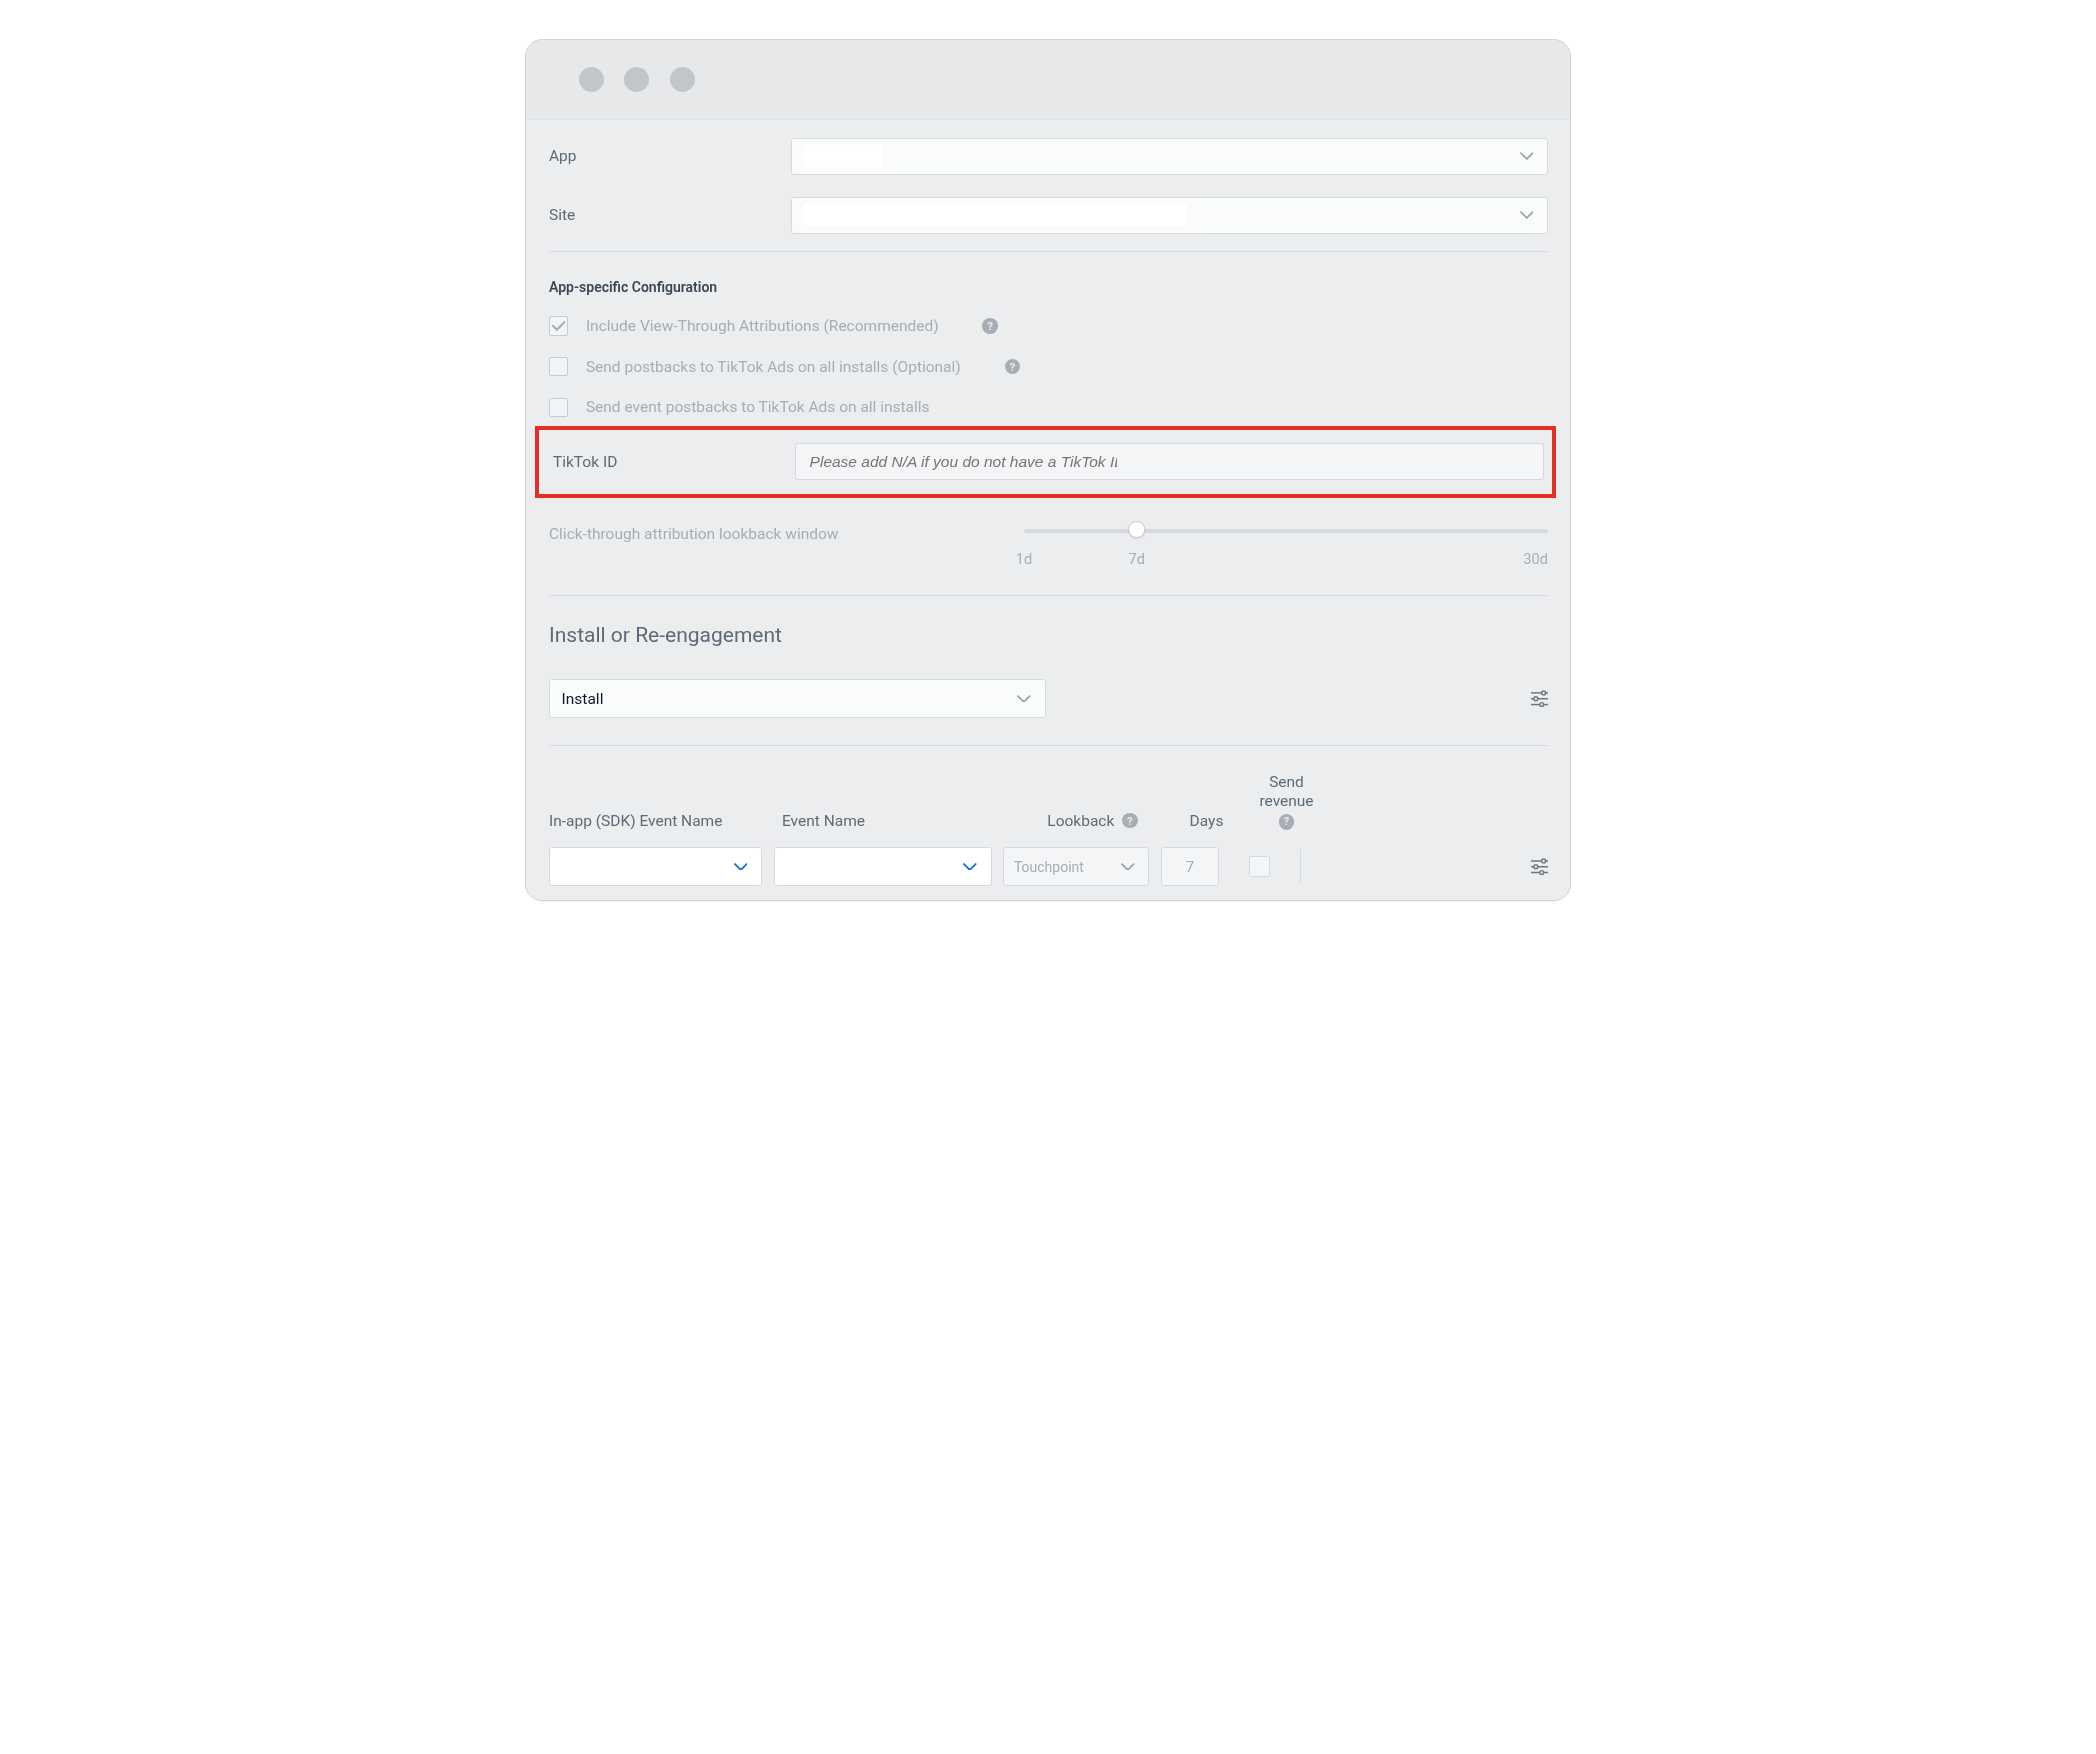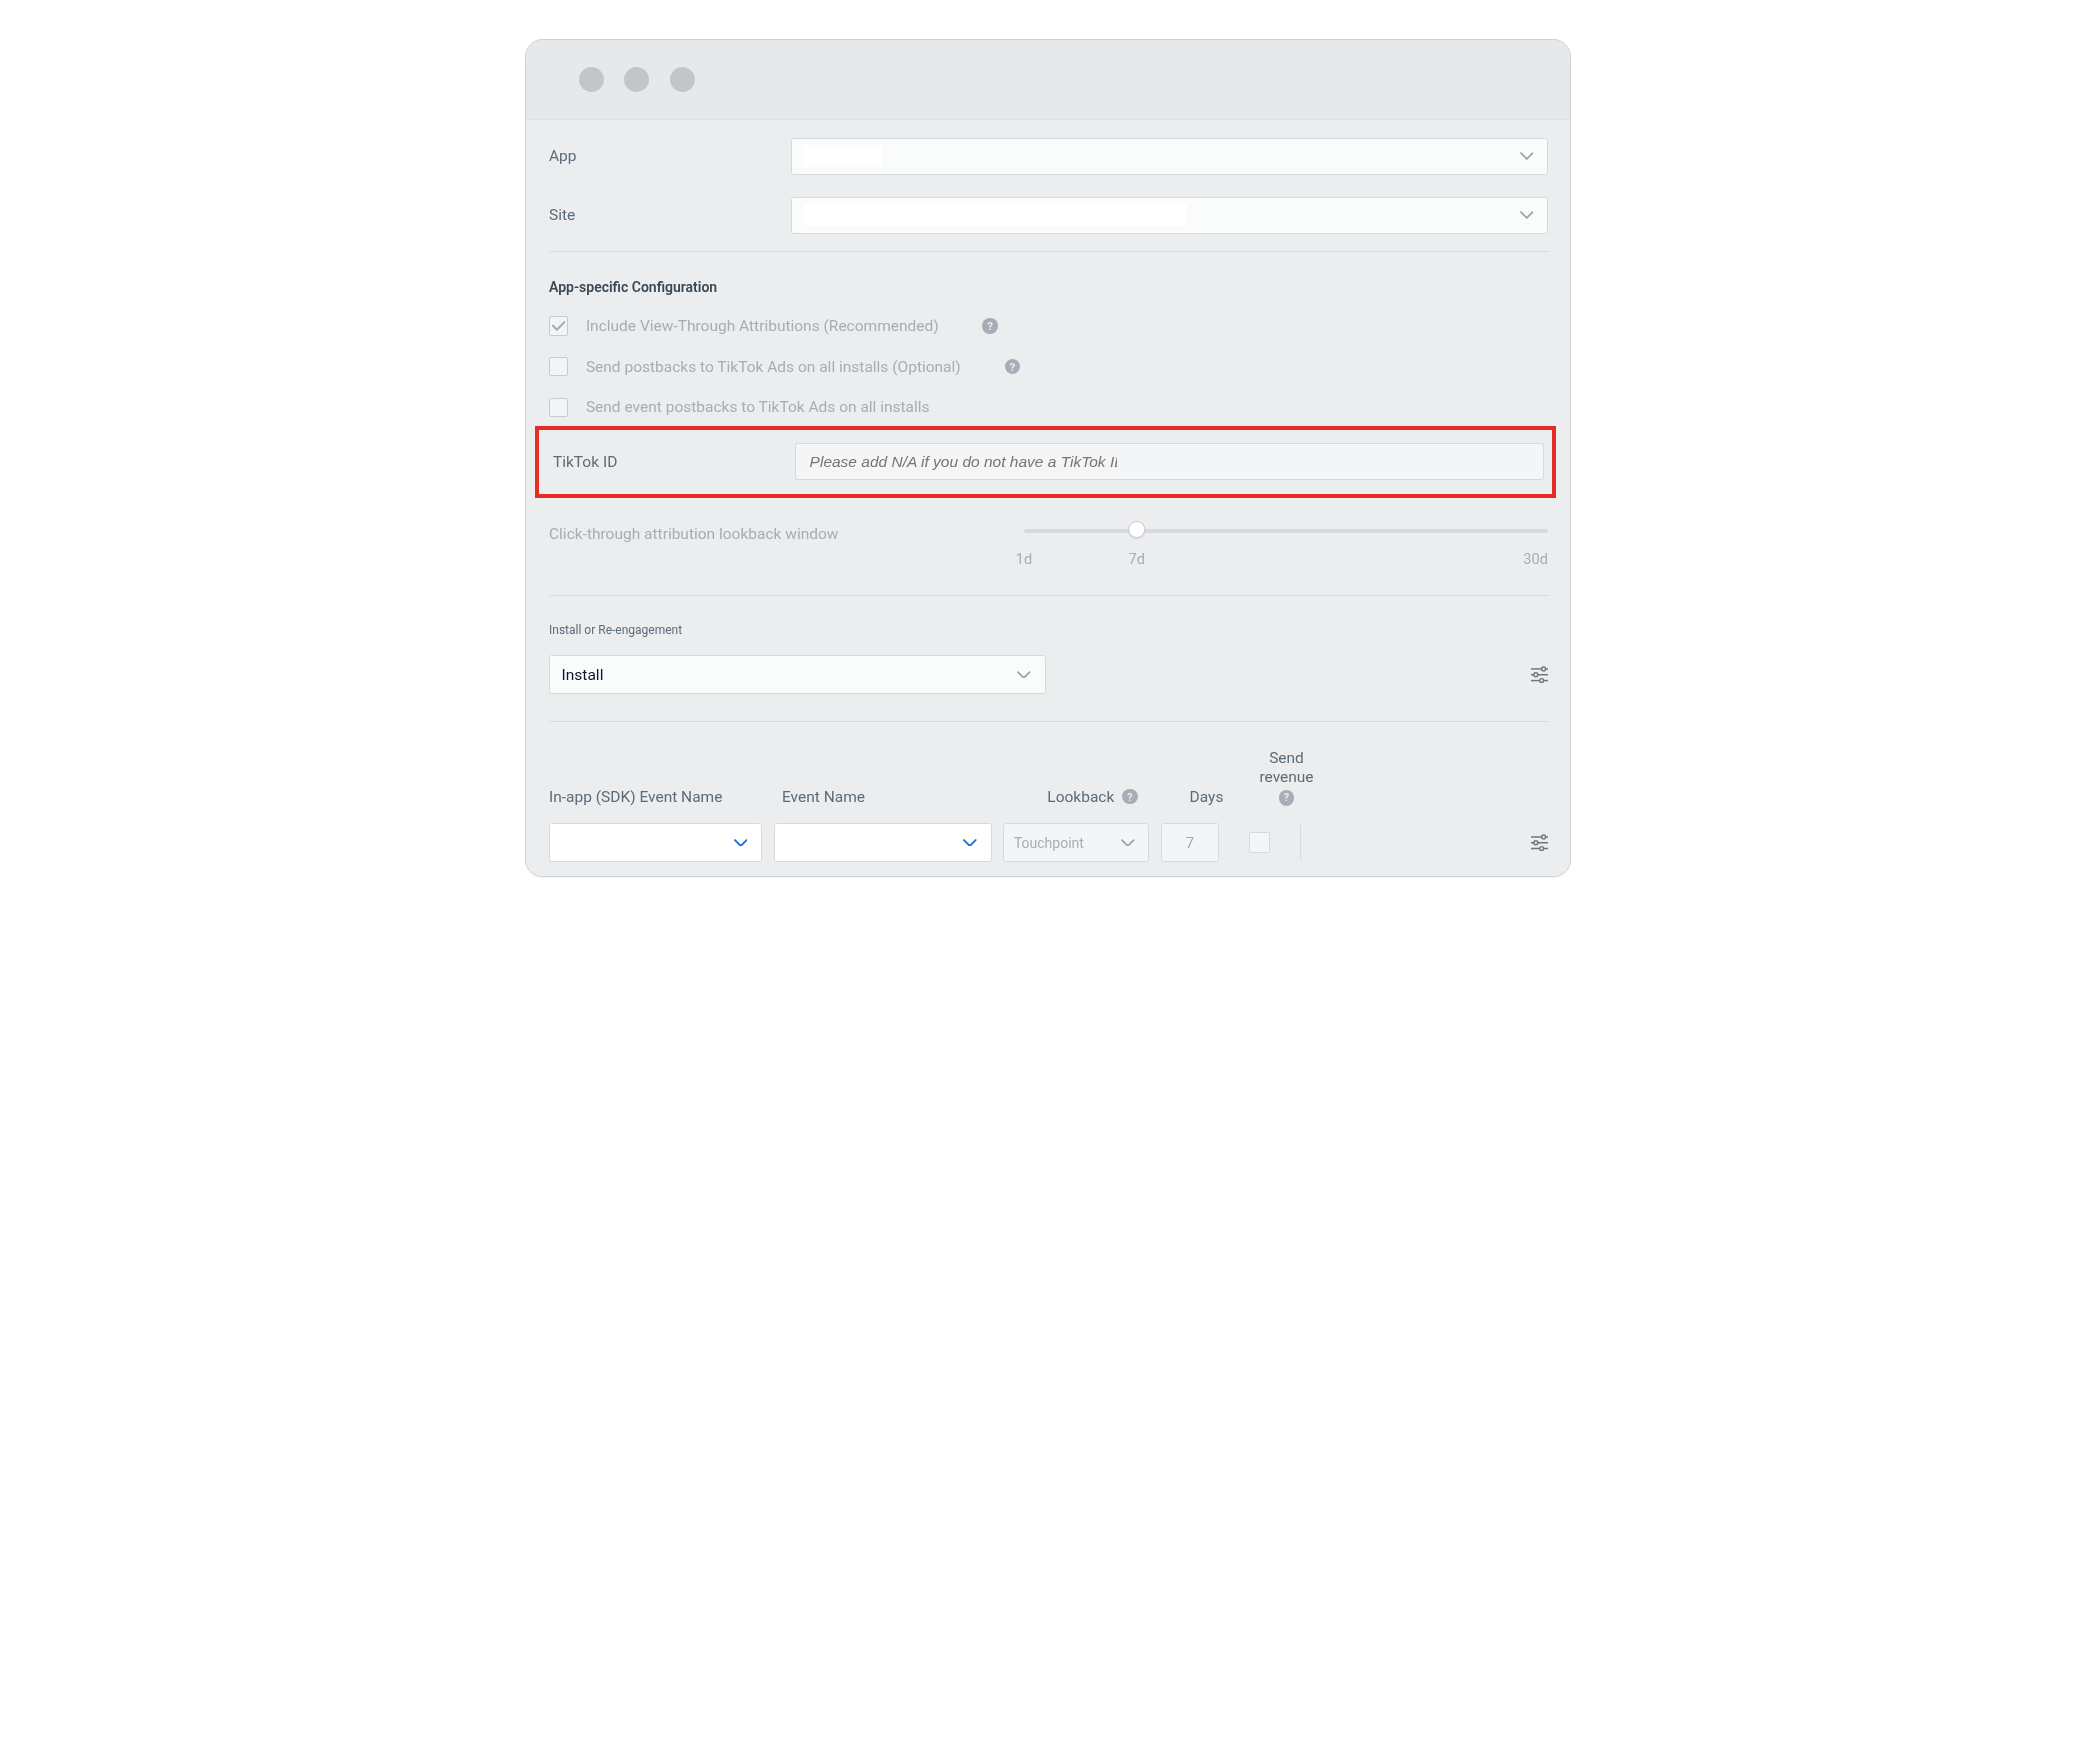--- a/index.html
+++ b/index.html
@@ -364,21 +364,21 @@
         <div class="slider-labels">
           <span style="left:0%">1d</span>
           <span style="left:21.5%">7d</span>
           <span style="left:100%; transform:translateX(-100%)">30d</span>
         </div>
       </div>
     </div>
 
     <div class="divider" style="margin-top:45px; margin-bottom:27px;"></div>
 
-    <div style="font-size:12px; color:#5d6b78; margin-bottom:18px;">Install or Re-engagement</div>
+    <div style="font-size:21px; color:#5d6b78; margin-bottom:32px;">Install or Re-engagement</div>
 
     <div class="postback-row">
       <div class="postback-select" style="max-width:767px;">
         <span>Install</span>
         <span class="chevron">
           <svg width="13.6" height="7.8" viewBox="0 0 14 8">
               <path d="M1 1 L7 7 L13 1" stroke="#9aa2ab" stroke-width="1.8" fill="none" stroke-linecap="round"></path>
             </svg>
         </span>
       </div>

